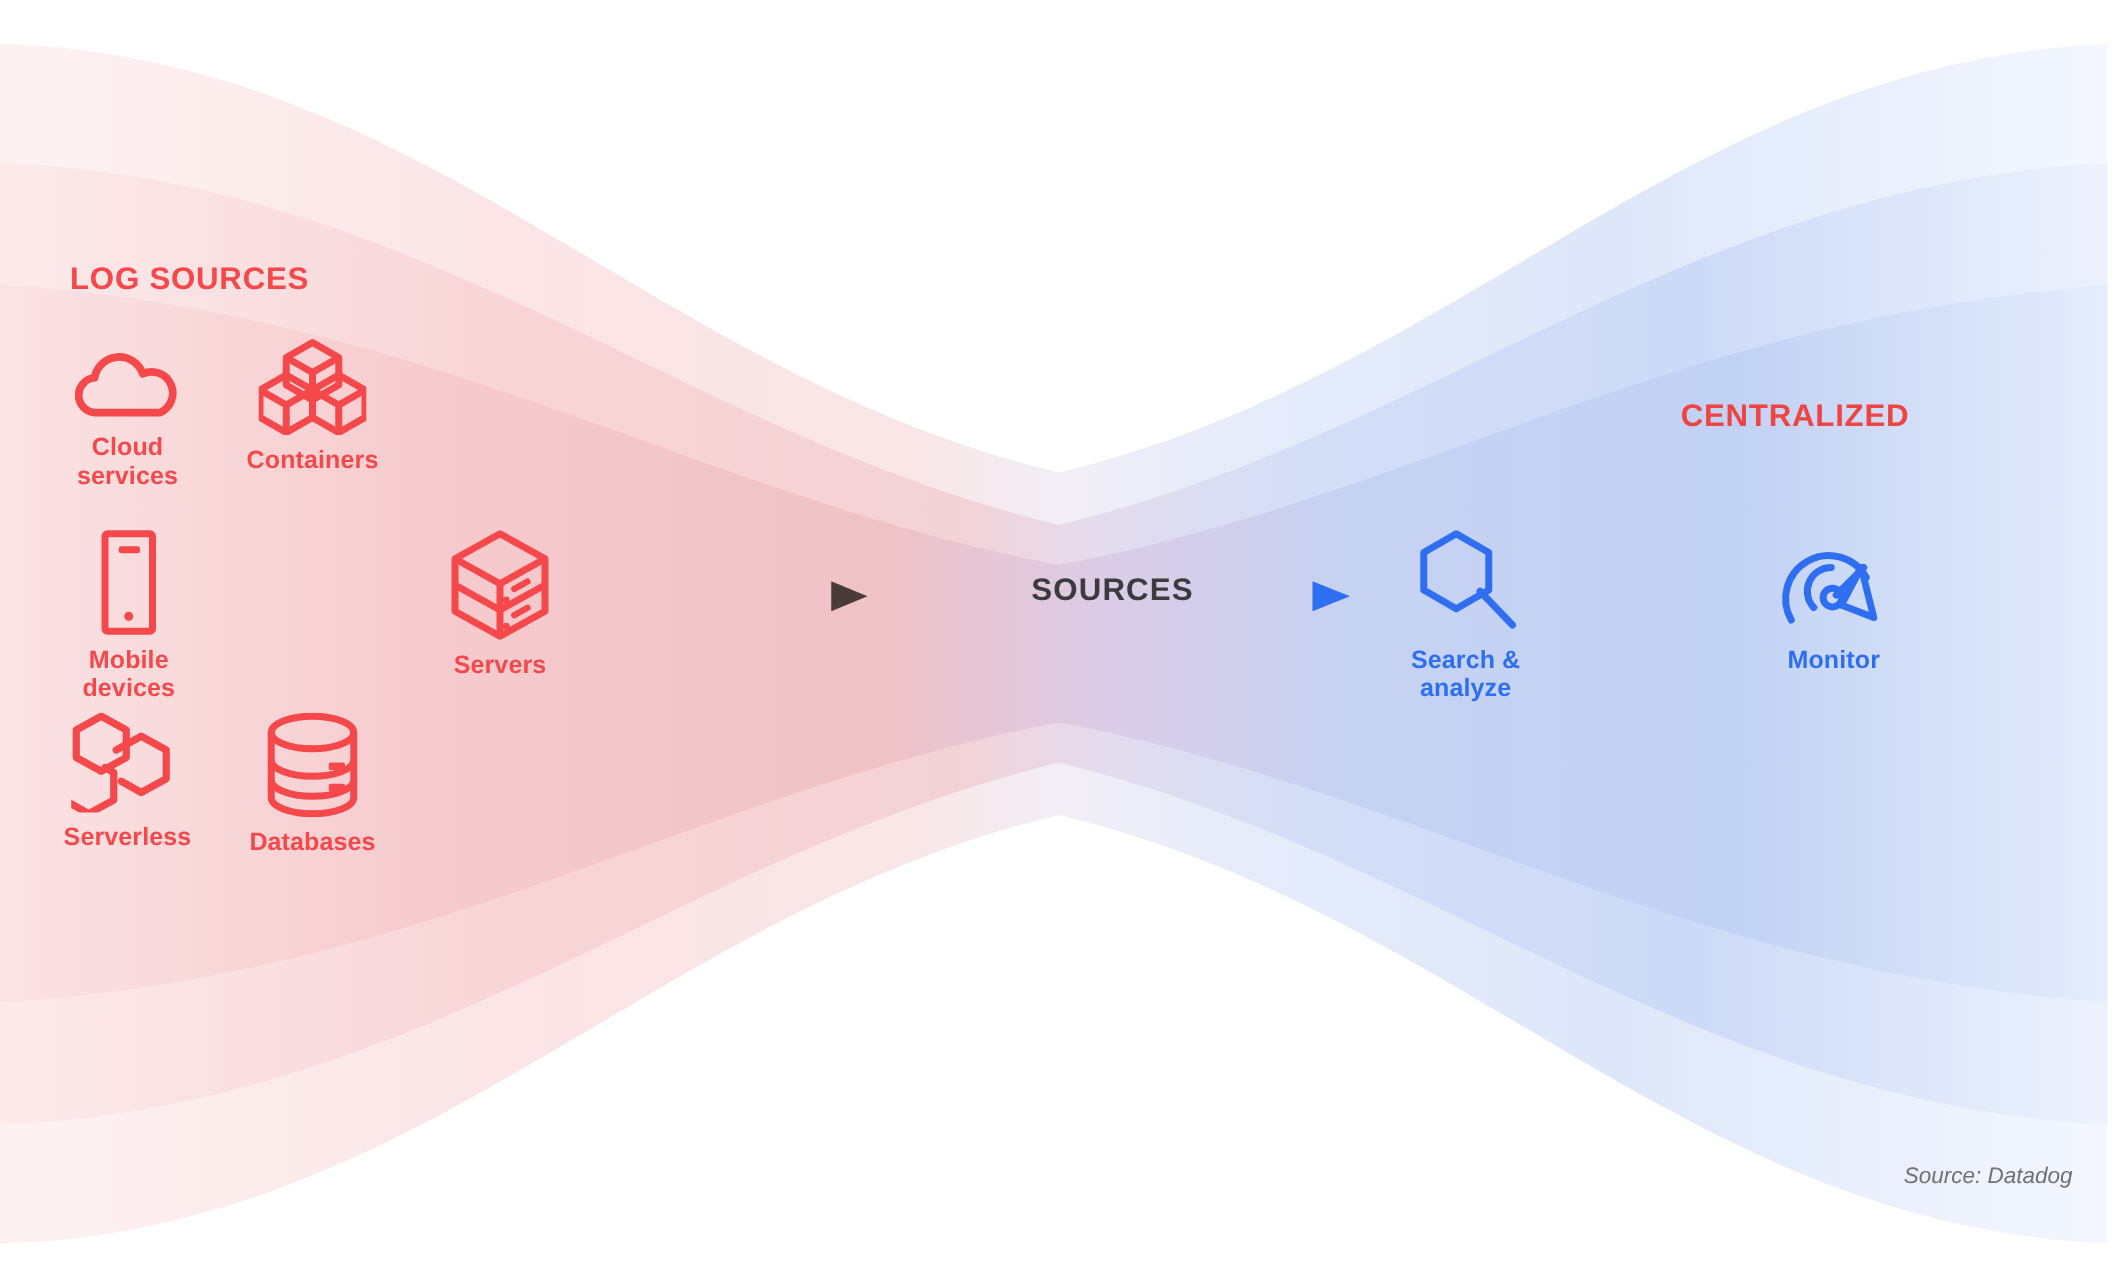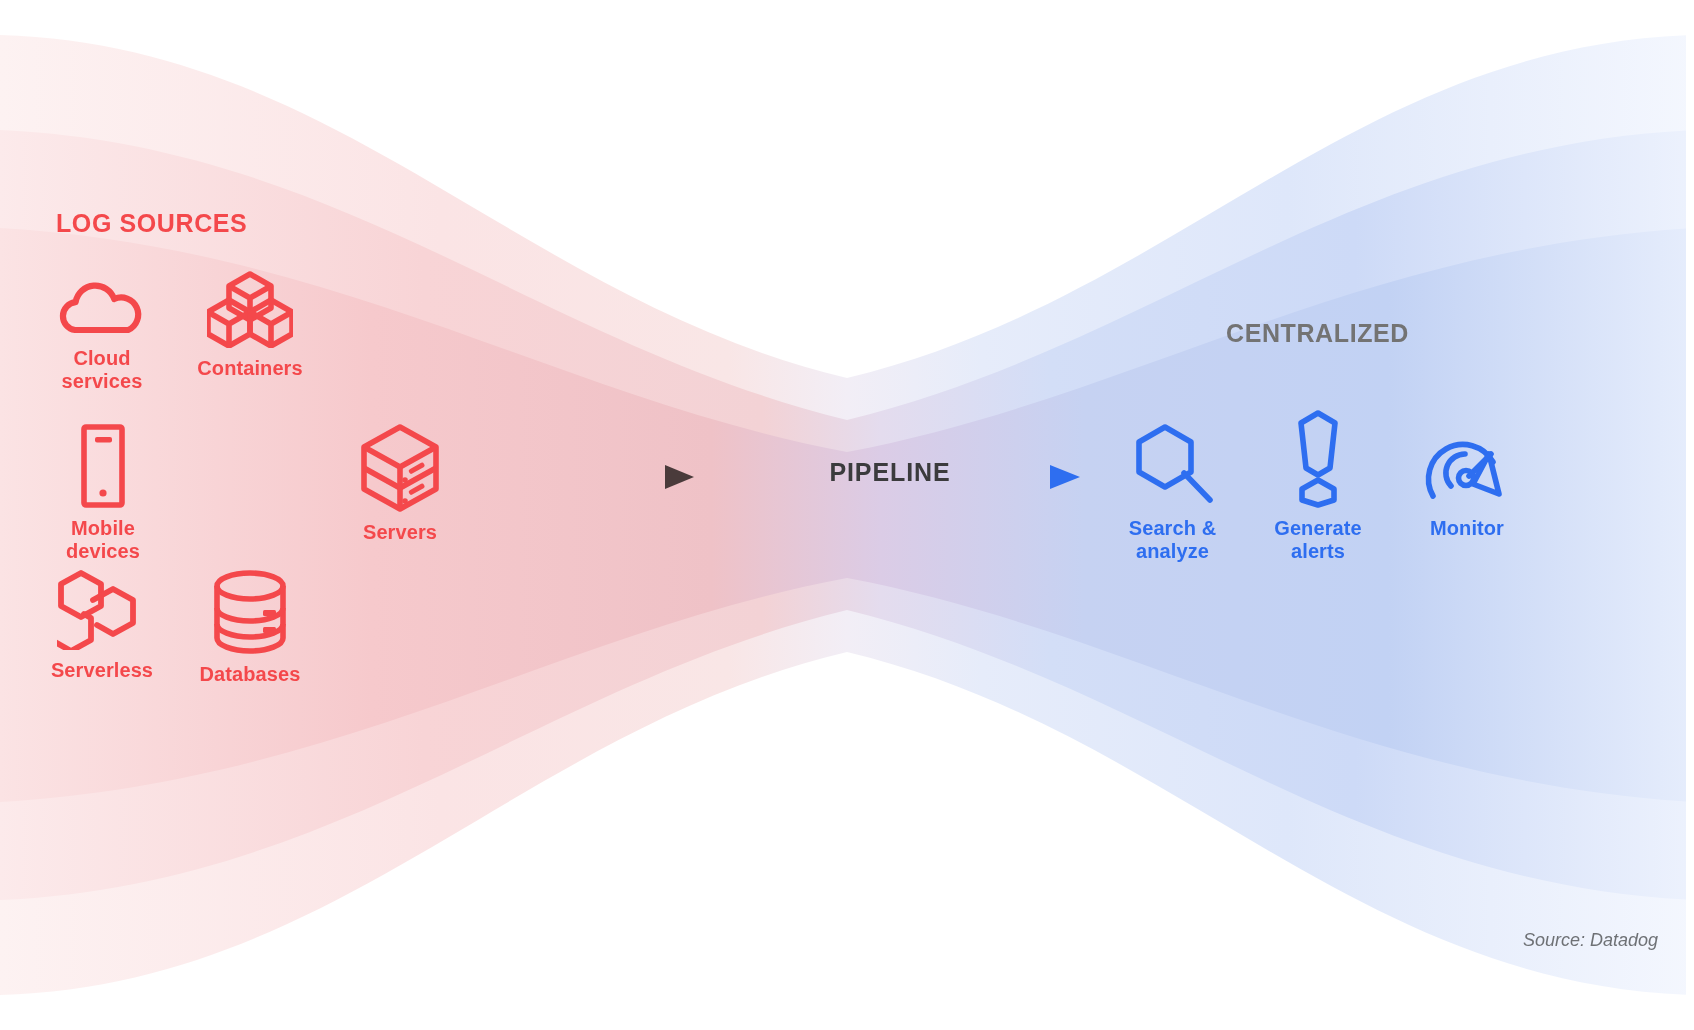--- a/index.html
+++ b/index.html
@@ -9,21 +9,21 @@
   #bg{position:absolute;inset:0;width:1694px;height:1030px;}
 
   .grp{position:absolute;text-align:center;}
   .ico{display:block;margin:0 auto;}
   .lbl{font-size:20px;font-weight:700;line-height:1.16;margin-top:9px;letter-spacing:.1px;}
   .lbl.red{color:#F4484B;}
   .lbl.blue{color:#2E6EF0;}
 
   .hdr{position:absolute;font-size:25px;font-weight:800;letter-spacing:.6px;line-height:1.22;}
   .hdr.red{color:#F4484B;}
-  .hdr.blue{color:#737373;text-align:left;}
+  .hdr.blue{color:#ef4444;text-align:center;}
 
   #pipeline-label{position:absolute;left:780px;top:458px;width:220px;text-align:center;
      font-size:25px;font-weight:800;letter-spacing:.9px;color:#3b3b3d;}
 
   #source-note{position:absolute;right:28px;top:930px;font-size:18px;font-style:italic;
      color:#6e7175;font-family:"Liberation Sans","DejaVu Sans",sans-serif;}
 </style>
 </head>
 <body>
 
@@ -87,21 +87,21 @@
       <polygon points="1050,465 1080,477 1050,489" fill="#2E6EF0"></polygon>
     </g>
   </svg>
 
   <div class="hdr red" style="left:56px;top:208px;">LOG SOURCES</div>
 
   <div class="hdr blue" style="right:40px;top:318px;width:420px;">
     <div>CENTRALIZED</div>
   </div>
 
-  <div id="pipeline-label">PIPELINE</div>
+  <div id="pipeline-label">SOURCES</div>
 
   <div id="source-note">Source: Datadog</div>
 
   <div class="grp" style="left:32px;top:278px;width:140px;">
     <svg class="ico" width="90" height="60" viewBox="0 0 90 60">
       <path d="M18,52 a14,14 0 0 1 0.6,-27.8 a20,20 0 0 1 38.6,-3.2
                a15,15 0 0 1 14,31 Z" fill="none" stroke="#F4484B" stroke-width="6.2" stroke-linecap="round" stroke-linejoin="round"></path>
     </svg>
     <div class="lbl red">
       <span>Cloud</span><br><span>services</span>
@@ -183,31 +183,20 @@
       <g fill="none" stroke="#2E6EF0" stroke-width="5.6" stroke-linejoin="round" stroke-linecap="round">
         <path d="M34,3 L60,18 L60,48 L34,63 L8,48 L8,18 Z"></path>
         <line x1="53" y1="49" x2="79" y2="76"></line>
       </g>
     </svg>
     <div class="lbl blue">
       <span>Search &amp;</span><br><span>analyze</span>
     </div>
   </div>
 
-  <div class="grp" style="left:1252px;top:410px;width:132px;">
-    <svg class="ico" width="62" height="98" viewBox="0 0 62 98">
-      <g fill="none" stroke="#2E6EF0" stroke-width="5.6" stroke-linejoin="round">
-        <path d="M31,3 L48,13 L43,58 L31,65 L19,58 L14,13 Z"></path>
-        <path d="M31,70 L47,79 L47,90 L31,95 L15,90 L15,79 Z"></path>
-      </g>
-    </svg>
-    <div class="lbl blue">
-      <span>Generate</span><br><span>alerts</span>
-    </div>
-  </div>
 
   <div class="grp" style="left:1400px;top:424px;width:134px;">
     <svg class="ico" width="92" height="84" viewBox="0 0 92 84">
       <g fill="none" stroke="#2E6EF0" stroke-width="5.6" stroke-linecap="round" stroke-linejoin="round">
         <path d="M12,72 A34,34 0 1 1 72,38"></path>
         <path d="M30,62 A19,19 0 0 1 44,30"></path>
         <path d="M68,30 L78,70 L52,60 Z"></path>
         <line x1="48" y1="52" x2="70" y2="30"></line>
       </g>
       <circle cx="45" cy="54" r="7.5" fill="none" stroke="#2E6EF0" stroke-width="5.6"></circle>

